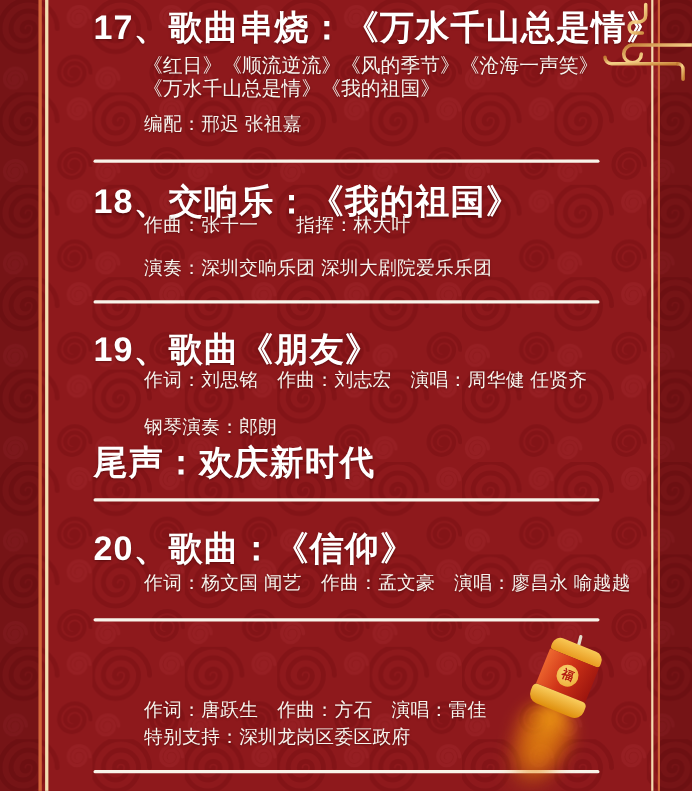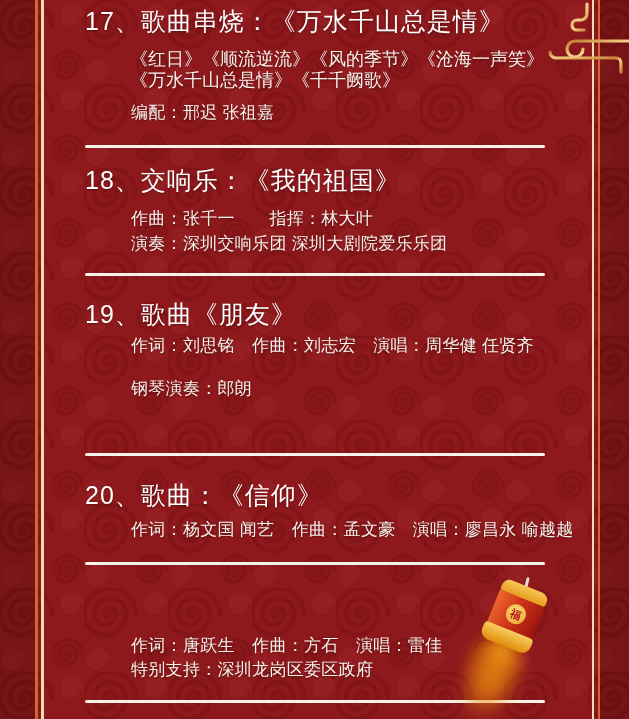--- a/index.html
+++ b/index.html
@@ -12,21 +12,21 @@
   .edge-shade{position:absolute;top:0;height:719px;background:rgba(25,0,2,.20);z-index:1;}
   .edge-shade.left{left:0;width:35px;}
   .edge-shade.right{left:600px;width:29px;}
   .vline{position:absolute;top:0;height:719px;width:2.5px;z-index:2;}
   .vline.orange{background:#d0673a;}
   .vline.cream{background:#f3ddb0;}
   .vl1{left:35px;} .vl2{left:41px;} .vl3{left:591.5px;} .vl4{left:597.5px;}
 
   .txt{position:absolute;white-space:nowrap;line-height:1.15;z-index:3;
        text-shadow:0 1px 2px rgba(40,0,0,.45);}
-  .heading{left:85px;font-size:25px;font-weight:400;letter-spacing:1px;}
+  .heading{left:85px;font-size:31px;font-weight:700;letter-spacing:1px;}
   .subline{left:130px;font-size:18px;font-weight:500;color:#f7f4ee;text-align:center;}
   .credit{left:131px;font-size:17px;font-weight:500;color:#f7f4ee;letter-spacing:.3px;}
   .divider{position:absolute;left:85px;width:460px;height:3px;background:#f8f3e9;
            border-radius:2px;z-index:3;}
 
   
   .cloud{position:absolute;left:534px;top:0;z-index:4;}
 
   
   .cracker-wrap{position:absolute;left:494px;top:577px;width:58px;height:150px;
@@ -77,33 +77,34 @@
   <div class="edge-shade left"></div>
   <div class="edge-shade right"></div>
 
   <div class="vline orange vl1"></div>
   <div class="vline cream  vl2"></div>
   <div class="vline cream  vl3"></div>
   <div class="vline orange vl4"></div>
 
   <div class="txt heading" style="top:7px">17、歌曲串烧：《万水千山总是情》</div>
   <div class="txt subline" style="top:49px">《红日》《顺流逆流》《风的季节》《沧海一声笑》</div>
-  <div class="txt subline" style="top:70px">《万水千山总是情》《千千阙歌》</div>
+  <div class="txt subline" style="top:70px">《万水千山总是情》《我的祖国》</div>
   <div class="txt credit" style="top:103px">编配：邢迟 张祖嘉</div>
   <div class="divider" style="top:145px"></div>
 
   <div class="txt heading" style="top:166px">18、交响乐：《我的祖国》</div>
-  <div class="txt credit" style="top:209px">作曲：张千一　　指挥：林大叶</div>
+  <div class="txt credit" style="top:195px">作曲：张千一　　指挥：林大叶</div>
   <div class="txt credit" style="top:234px">演奏：深圳交响乐团 深圳大剧院爱乐乐团</div>
   <div class="divider" style="top:273px"></div>
 
   <div class="txt heading" style="top:300px">19、歌曲《朋友》</div>
   <div class="txt credit" style="top:336px">作词：刘思铭　作曲：刘志宏　演唱：周华健 任贤齐</div>
   <div class="txt credit" style="top:379px">钢琴演奏：郎朗</div>
 
+  <div class="txt heading" style="top:403px">尾声：欢庆新时代</div>
   <div class="divider" style="top:453px"></div>
 
   <div class="txt heading" style="top:481px">20、歌曲：《信仰》</div>
   <div class="txt credit" style="top:520px">作词：杨文国 闻艺　作曲：孟文豪　演唱：廖昌永 喻越越</div>
   <div class="divider" style="top:562px"></div>
 
   <div class="txt credit" style="top:636px">作词：唐跃生　作曲：方石　演唱：雷佳</div>
   <div class="txt credit" style="top:660px">特别支持：深圳龙岗区委区政府</div>
   <div class="divider" style="top:700px"></div>
 

